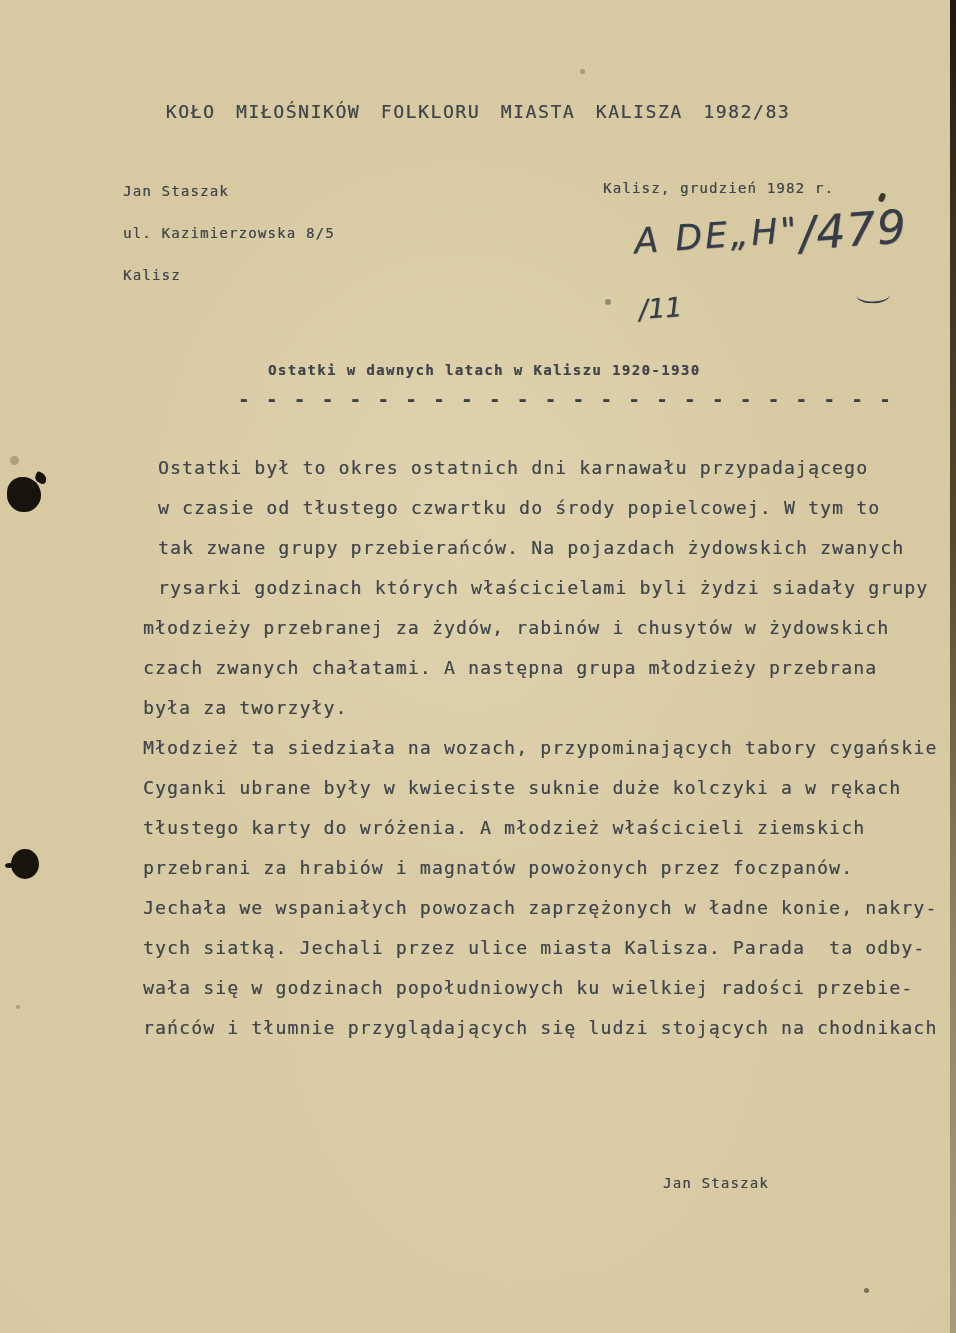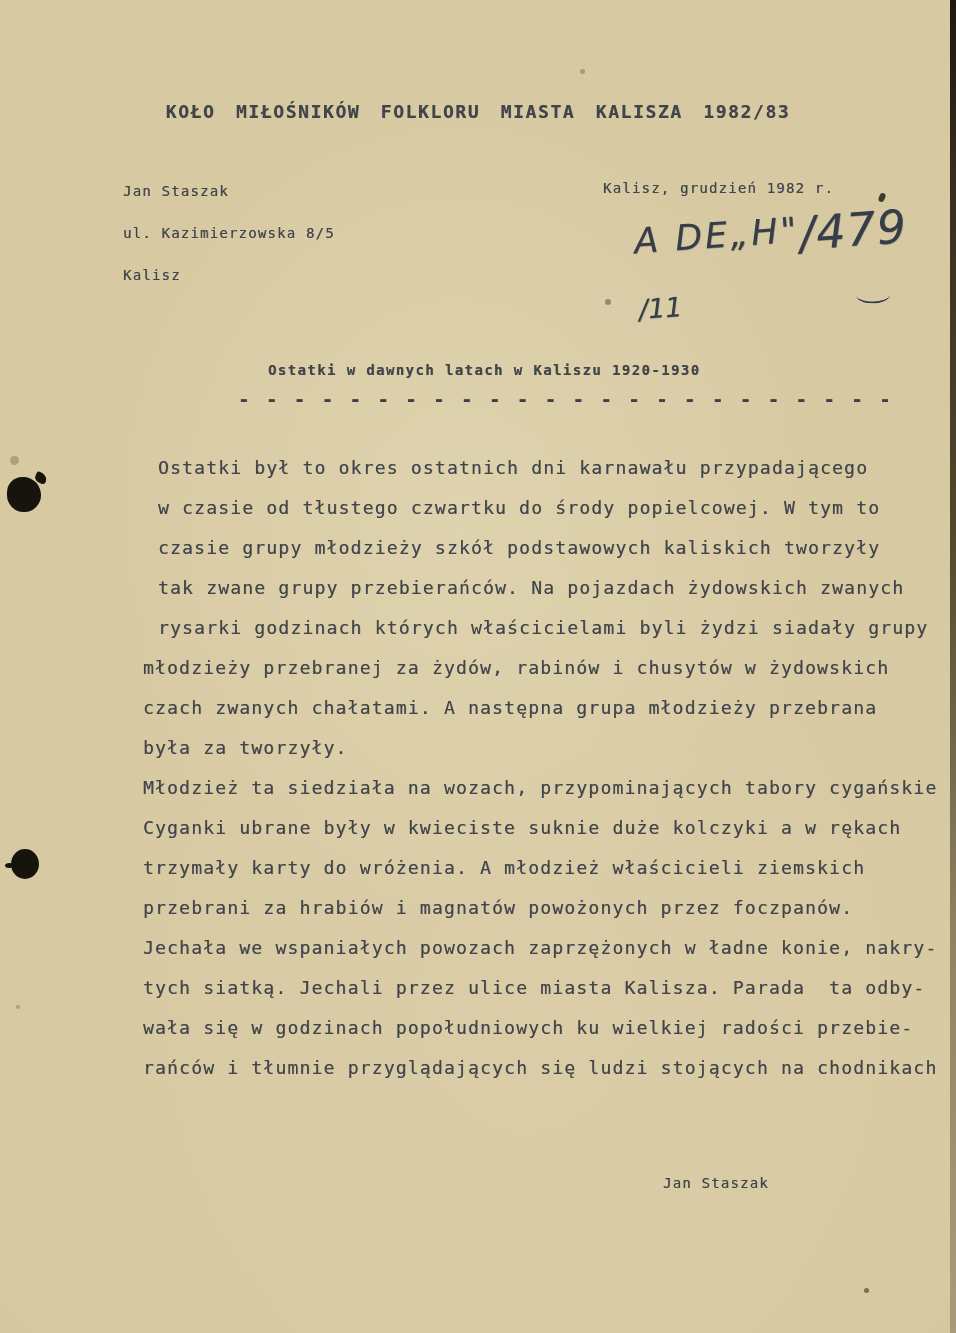--- a/index.html
+++ b/index.html
@@ -21,21 +21,21 @@
     position:absolute;
     white-space:pre;
     font-size:14px;
     letter-spacing:1.2px;
     color:#41454b;
     text-shadow:0.4px 0.4px 0.6px rgba(55,58,64,0.55);
   }
   .doc-header{
     top:101px;left:0;width:100%;
     text-align:center;
-    font-weight:bold;
+    font-weight:normal;
     letter-spacing:1.6px;
     word-spacing:8px;
     font-size:18px;
   }
   .sender-name{top:183px;left:123px;}
   .sender-street{top:225px;left:123px;}
   .sender-city{top:267px;left:123px;}
   .dateline{top:180px;left:603px;}
   .doc-title{
     top:362px;left:268px;
@@ -124,29 +124,28 @@
     <span class="hw-a">A DE„H"</span><span class="hw-b">/479</span><span class="hw-c">/11</span>
     <span class="hw-curve"></span>
   </div>
 
   <div class="typed doc-title">Ostatki w dawnych latach w Kaliszu 1920-1930</div>
   <div class="typed title-underline">- - - - - - - - - - - - - - - - - - - - - - - -</div>
 
   <div class="body-block">
     <div class="body-line ind">Ostatki był to okres ostatnich dni karnawału przypadającego</div>
     <div class="body-line ind">w czasie od tłustego czwartku do środy popielcowej. W tym to</div>
-    <div class="body-line ind">czasie grupy młodzieży szkół podstawowych kaliskich tworzyły</div>
     <div class="body-line ind">tak zwane grupy przebierańców. Na pojazdach żydowskich zwanych</div>
     <div class="body-line ind">rysarki godzinach których właścicielami byli żydzi siadały grupy</div>
     <div class="body-line">młodzieży przebranej za żydów, rabinów i chusytów w żydowskich</div>
     <div class="body-line">czach zwanych chałatami. A następna grupa młodzieży przebrana</div>
     <div class="body-line">była za tworzyły.</div>
     <div class="body-line">Młodzież ta siedziała na wozach, przypominających tabory cygańskie</div>
     <div class="body-line">Cyganki ubrane były w kwieciste suknie duże kolczyki a w rękach</div>
-    <div class="body-line">trzymały karty do wróżenia. A młodzież właścicieli ziemskich</div>
+    <div class="body-line">tłustego karty do wróżenia. A młodzież właścicieli ziemskich</div>
     <div class="body-line">przebrani za hrabiów i magnatów powożonych przez foczpanów.</div>
     <div class="body-line">Jechała we wspaniałych powozach zaprzężonych w ładne konie, nakry-</div>
     <div class="body-line">tych siatką. Jechali przez ulice miasta Kalisza. Parada  ta odby-</div>
     <div class="body-line">wała się w godzinach popołudniowych ku wielkiej radości przebie-</div>
     <div class="body-line">rańców i tłumnie przyglądających się ludzi stojących na chodnikach</div>
   </div>
 
   <div class="typed signature">Jan Staszak</div>
 
   <div class="edge-right"></div>

